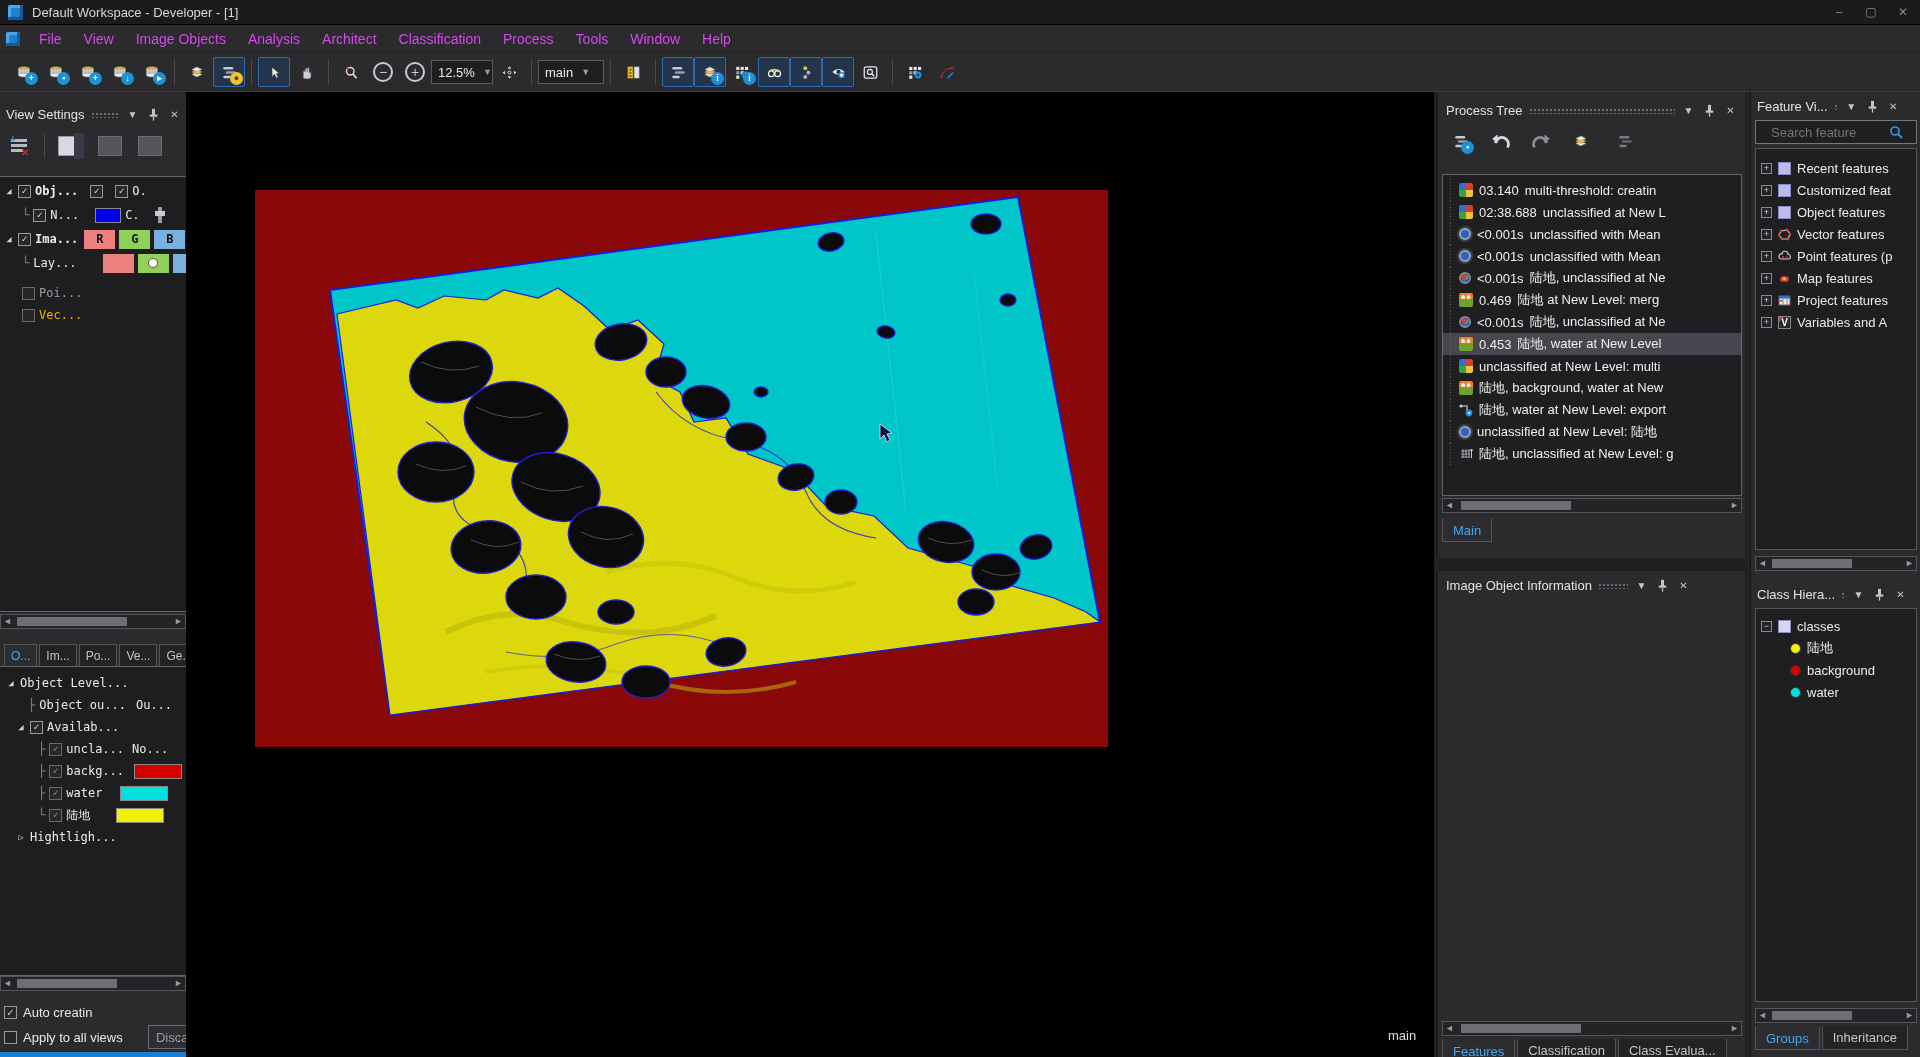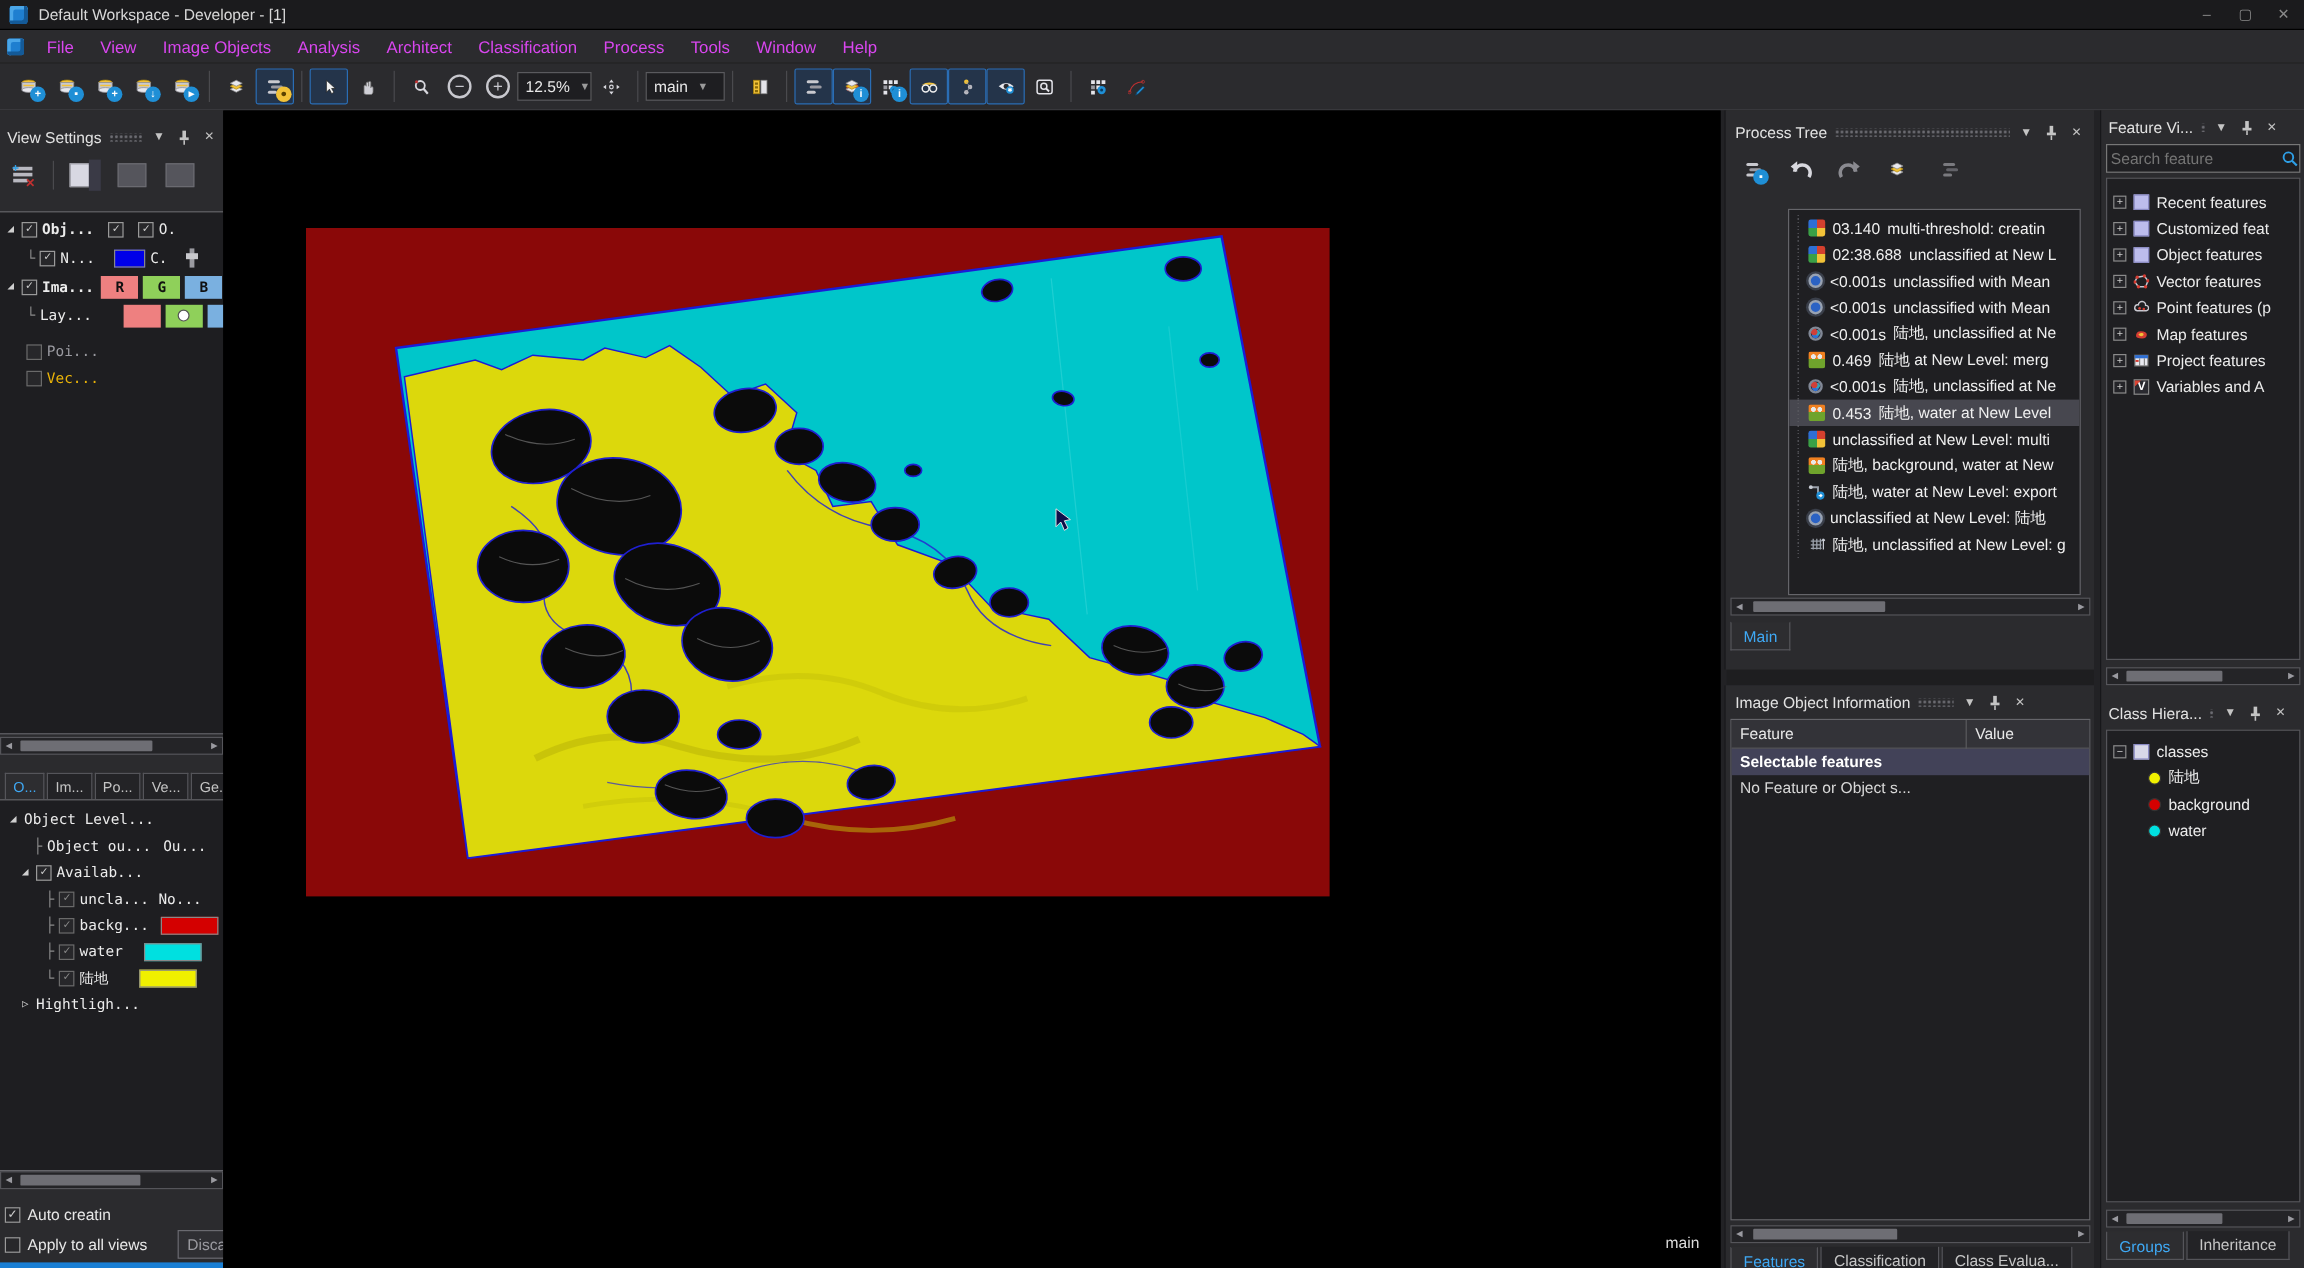--- a/index.html
+++ b/index.html
@@ -81,22 +81,22 @@
                justify-content:center;overflow:hidden;}
   .blue-strip{position:absolute;left:0;top:1052px;width:186px;height:5px;background:#1a7fd4;}
 
   
   .viewport{position:absolute;left:186px;top:92px;width:1248px;height:965px;background:#000;overflow:hidden;}
   .vp-tab{position:absolute;left:1202px;top:936px;color:#dcdcdc;font-size:13px;}
 
   
   .pt-panel{position:absolute;left:1437px;top:92px;width:308px;height:466px;background:#2b2b2e;border-left:1px solid #17171a;}
   .pt-toolbar{position:absolute;left:8px;top:34px;display:flex;gap:14px;align-items:center;}
-  .pt-list{position:absolute;left:4px;top:82px;width:244px;height:322px;background:#1f1f22;
-           border:1px solid #65656a;overflow:hidden;padding-top:4px;margin-left:48px;}
+  .pt-list{position:absolute;left:4px;top:82px;width:300px;height:322px;background:#1f1f22;
+           border:1px solid #65656a;overflow:hidden;padding-top:4px;}
   .pt-row{height:22px;display:flex;align-items:center;gap:6px;padding-left:16px;white-space:nowrap;
           color:#f0f0f0;font-size:13px;position:relative;}
   .pt-row:before{content:"";position:absolute;left:7px;top:0;bottom:0;width:1px;
                  background-image:repeating-linear-gradient(#5a5a60 0 1px,transparent 1px 3px);}
   .pt-row.sel{background:#47474f;}
   .pt-time{flex:0 0 auto;}
   .pic-grid{background:conic-gradient(#d4402e 0 25%,#f2c238 25% 50%,#3aa046 50% 75%,#2e6fd4 75% 100%);border-radius:2px;}
   .pic-circle{border-radius:50%;background:#2b62c4;border:2px solid #98a2b2;box-shadow:0 0 0 2px #3a3f4a;}
   .pic-dots{border-radius:50%;border:2px solid #818896;
             background:radial-gradient(circle at 36% 34%,#cf4038 0 2.4px,transparent 3px),
@@ -113,21 +113,21 @@
   .ioi-hrow{display:flex;height:24px;background:#333338;border-bottom:1px solid #5a5a5e;color:#e8e8e8;align-items:center;}
   .ioi-hcell{padding:0 7px;}
   .ioi-hcell.c1{width:196px;border-right:1px solid #5a5a5e;height:24px;line-height:24px;}
   .ioi-group{height:22px;line-height:22px;background:#424258;color:#fff;font-weight:bold;padding:0 7px;}
   .ioi-plain{height:22px;line-height:22px;color:#d8d8d8;padding:0 7px;white-space:nowrap;overflow:hidden;}
   .ptabs{position:absolute;display:flex;gap:2px;align-items:flex-start;}
 
   
   .fv-panel{position:absolute;left:1750px;top:92px;width:170px;height:488px;background:#2b2b2e;border-left:1px solid #17171a;}
   .search-box{position:absolute;left:4px;top:28px;width:162px;height:24px;background:#1f1f22;
-              border:1px solid #777;display:flex;align-items:center;padding:0 1px;color:#b8b8b8;}
+              border:1px solid #777;display:flex;align-items:center;padding:0 13px;color:#b8b8b8;}
   .search-box input{flex:1;background:transparent;border:none;outline:none;color:#b8b8b8;
                     font-size:13px;font-family:"Liberation Sans",sans-serif;width:110px;}
   .fv-list{position:absolute;left:4px;top:56px;width:162px;height:402px;background:#1f1f22;
            border:1px solid #55555a;overflow:hidden;padding-top:8px;}
   .fv-row{height:22px;display:flex;align-items:center;gap:6px;padding-left:5px;color:#ececec;
           font-size:13px;white-space:nowrap;}
   .pm{width:11px;height:11px;border:1px solid #8a8a8a;background:#242428;color:#ccc;font-size:9px;
       line-height:9px;text-align:center;flex:0 0 auto;}
   .fic{width:13px;height:13px;flex:0 0 auto;}
   .fic-square{background:#bcbcec;border:1px solid #8a8ac4;}
@@ -772,28 +772,20 @@
   <div class="ioi-panel">
     <div class="phead" style="left:8px;top:2px;width:292px;">
       <span>Image Object Information</span>
       <div class="grip" style="max-width:30px"></div>
       <span class="hbtn">▼</span>
       <svg class="hbtn" width="14" height="14">
           <use href="#sym-pin"></use>
         </svg>
       <span class="hbtn">✕</span>
     </div>
-    <div class="ioi-table">
-      <div class="ioi-hrow">
-        <span class="ioi-hcell c1">Feature</span>
-        <span class="ioi-hcell">Value</span>
-      </div>
-      <div class="ioi-group">Selectable features</div>
-      <div class="ioi-plain">No Feature or Object s...</div>
-    </div>
     <div class="hscroll" style="left:4px;top:450px;width:300px;">
       <span class="ar">◄</span>
       <div class="hs-thumb" style="left:18px;width:120px;"></div>
       <span class="ar">►</span>
     </div>
     <div class="ptabs" style="left:4px;top:468px;">
       <div class="tab sel">Features</div>
       <div class="tab">Classification</div>
       <div class="tab">Class Evalua...</div>
     </div>

